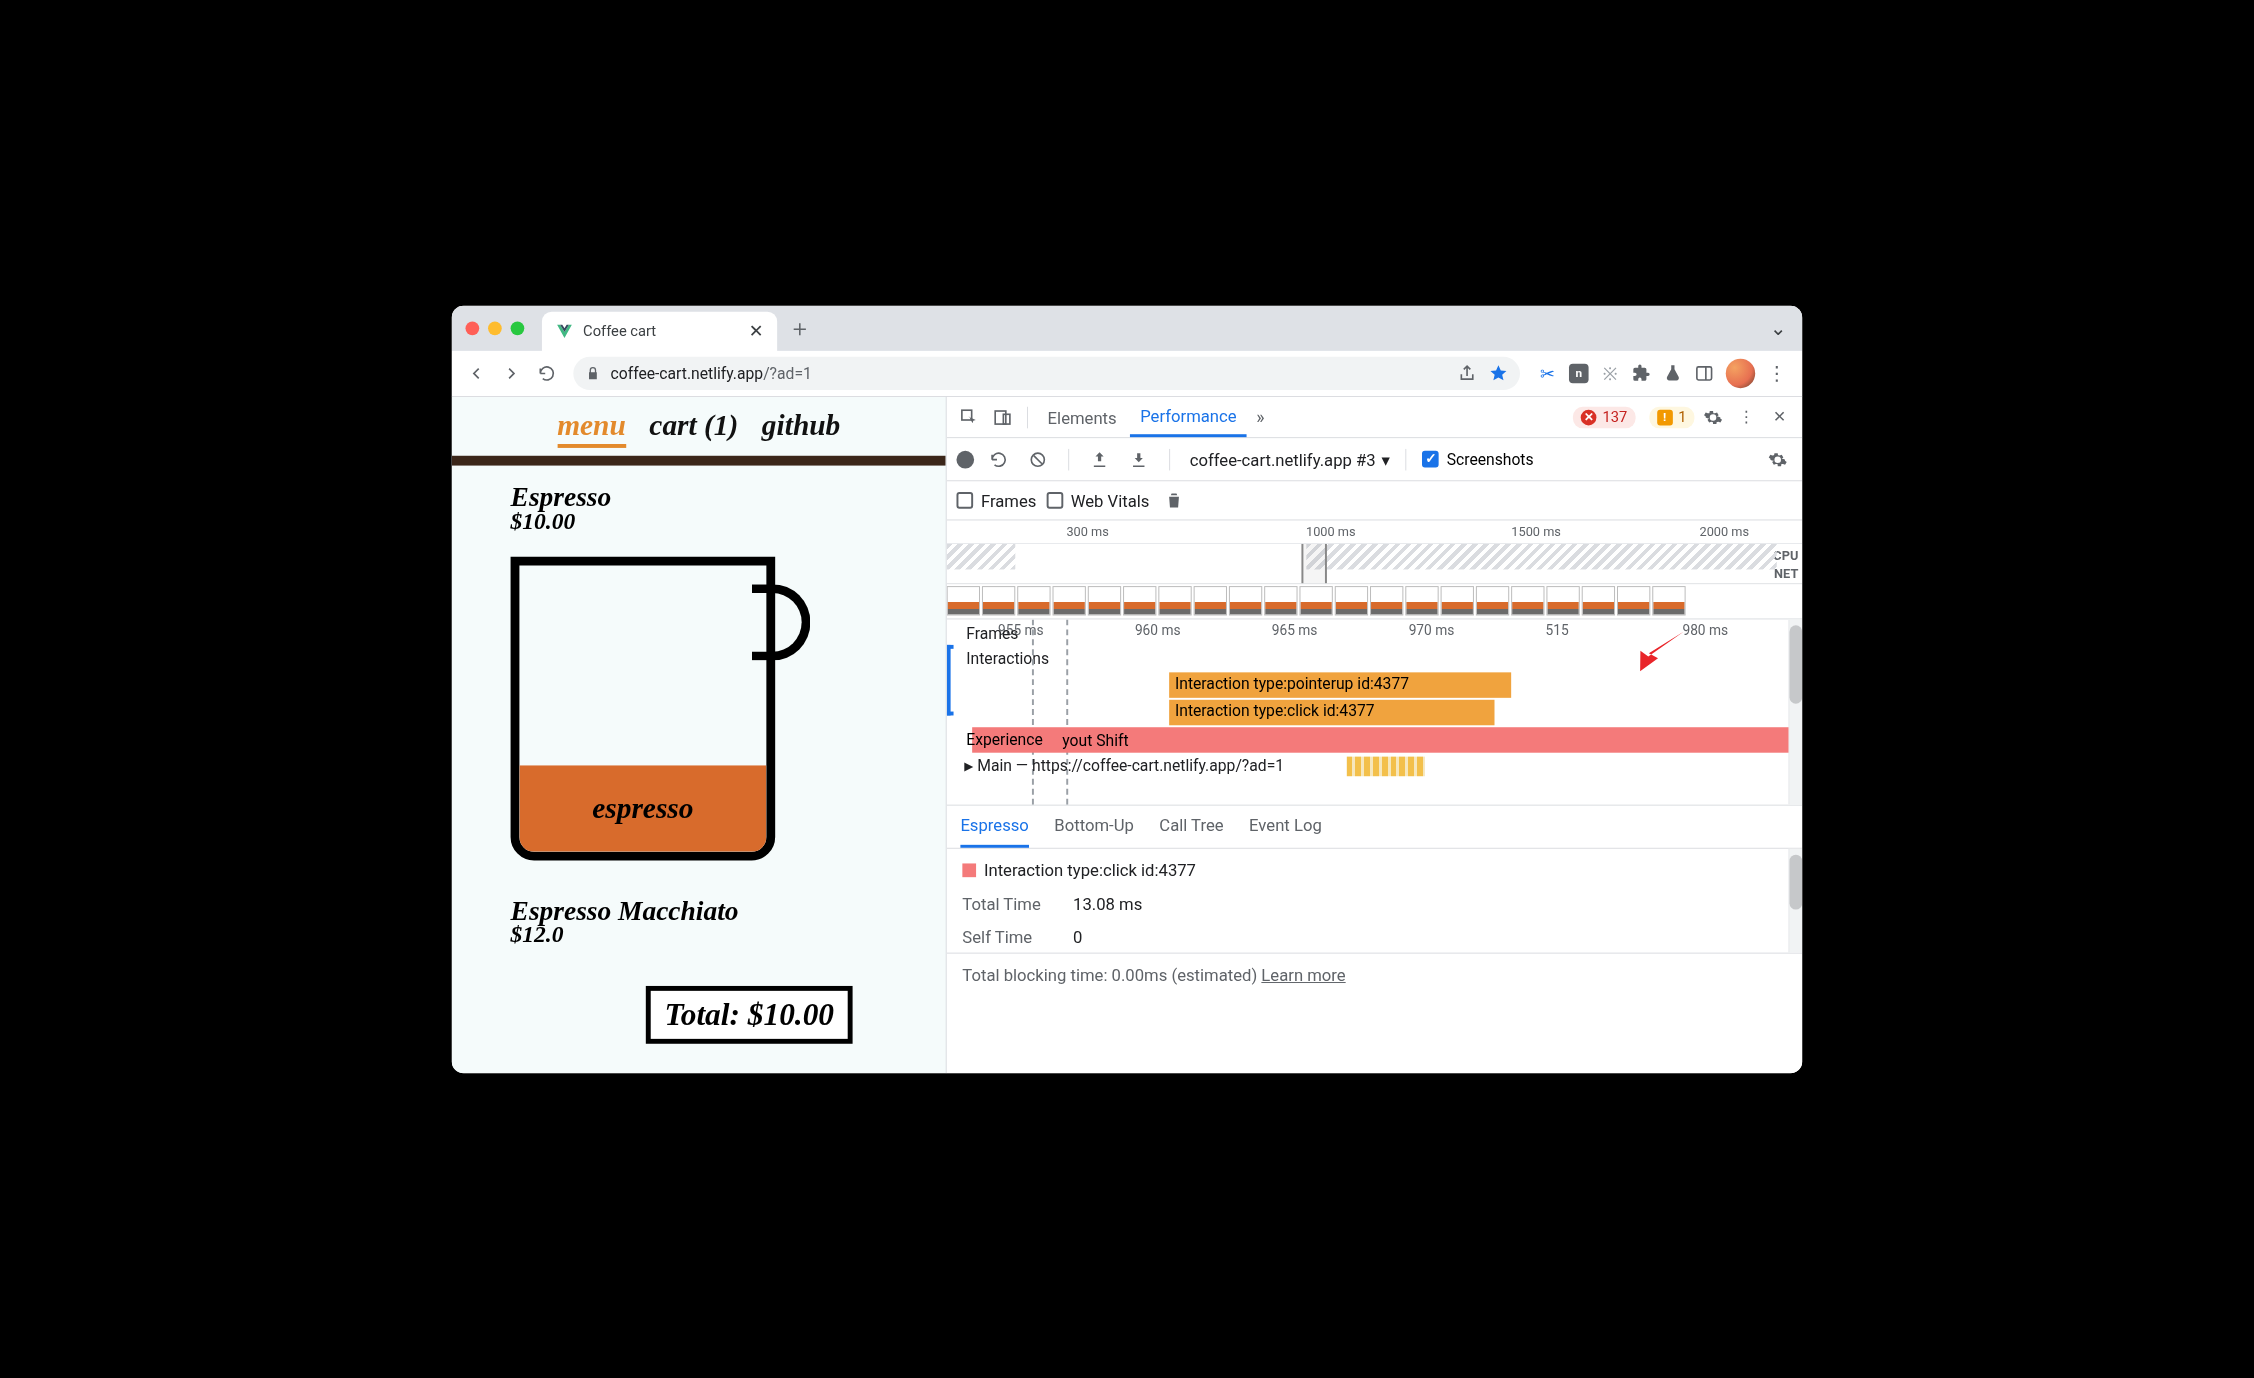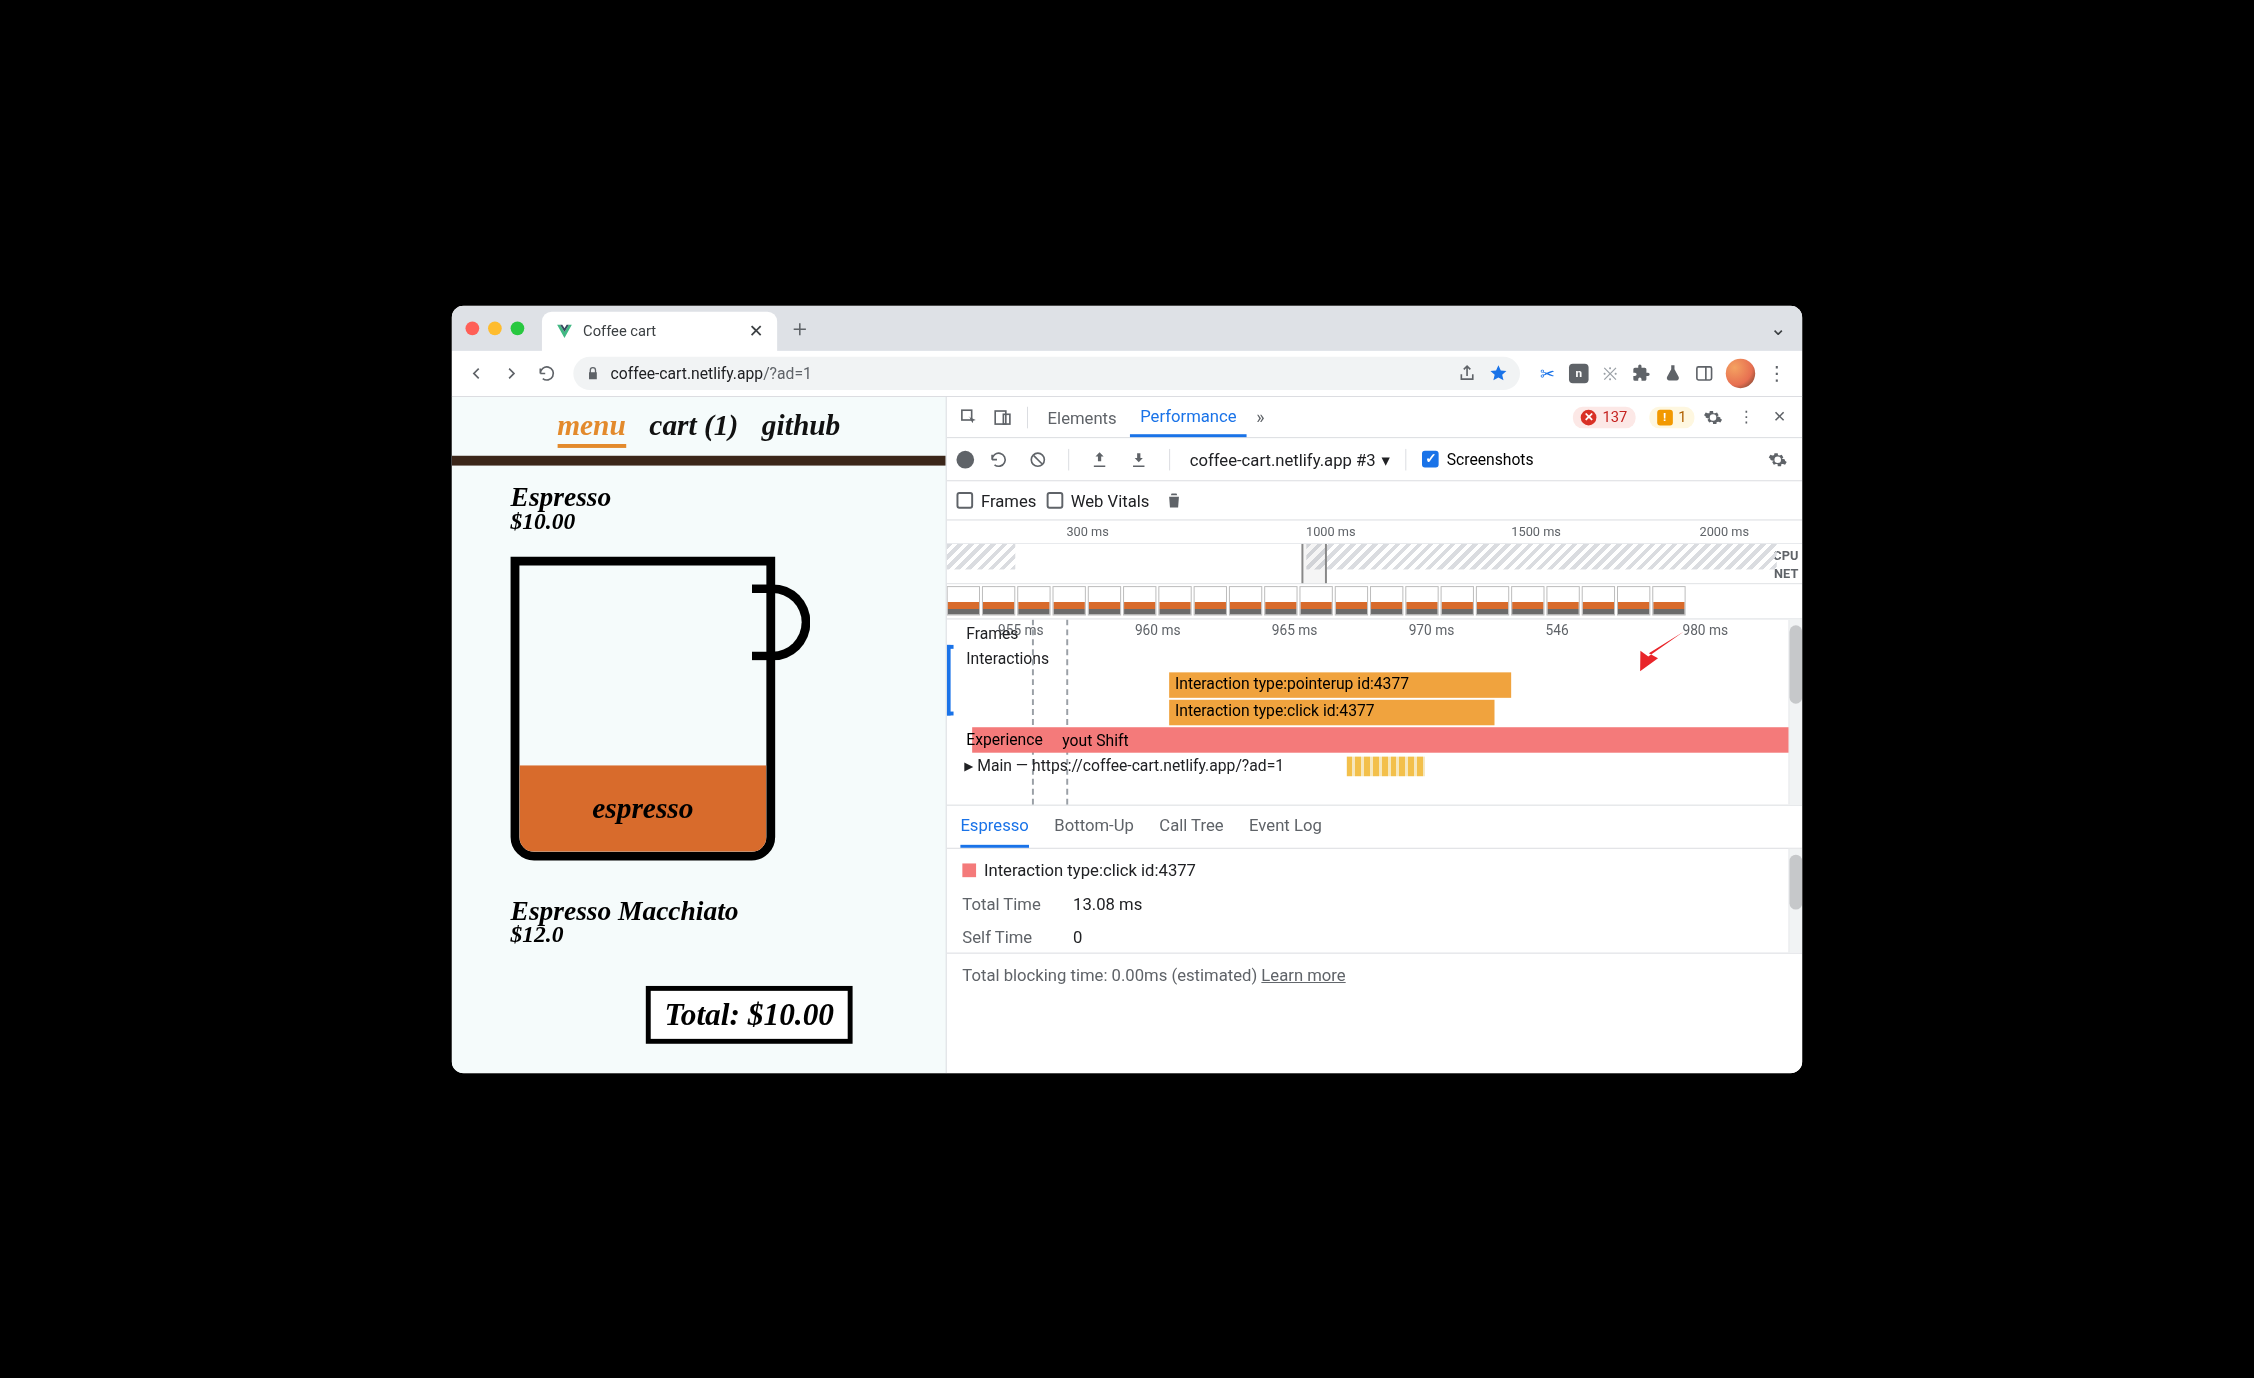--- a/index.html
+++ b/index.html
@@ -357,21 +357,21 @@
 
       <div class="flame">
         <div class="scroller">
             <div class="thumb"></div>
           </div>
         <div class="flame-ruler">
           <span style="left:6%">955 ms</span>
           <span style="left:22%">960 ms</span>
           <span style="left:38%">965 ms</span>
           <span style="left:54%">970 ms</span>
-          <span style="left:70%">546</span>
+          <span style="left:70%">515</span>
           <span style="left:86%">980 ms</span>
           <span style="left:47%; top:-14px; font-size:13px; color:#8a8d91;">333.3 ms</span>
         </div>
         <span class="row-label row-frames-lbl" style="top:5px;">Frames</span>
         <div class="blue-bracket"></div>
         <span class="row-label" style="top:30px;">Interactions</span>
         <div class="guide" style="left:10%"></div>
         <div class="guide" style="left:14%"></div>
 
         <div class="int-bar" style="left:26%; top:54px; width:40%;">Interaction type:pointerup id:4377</div>

